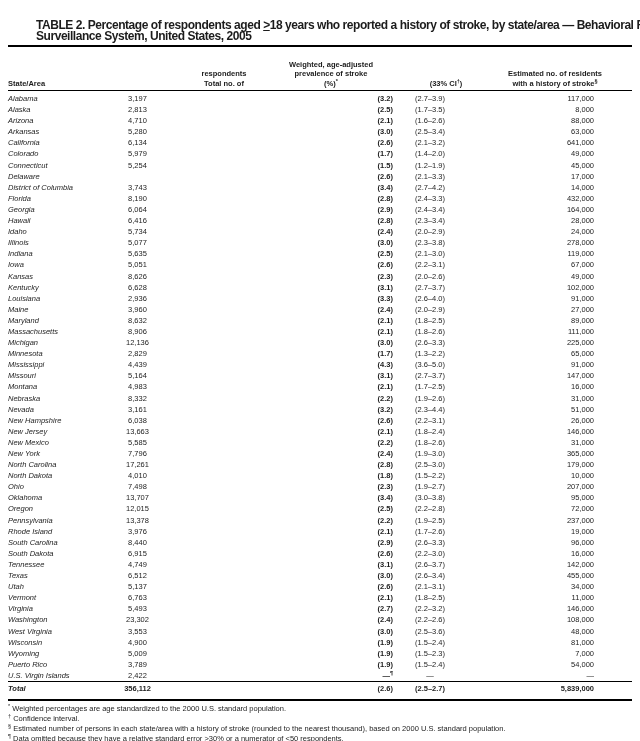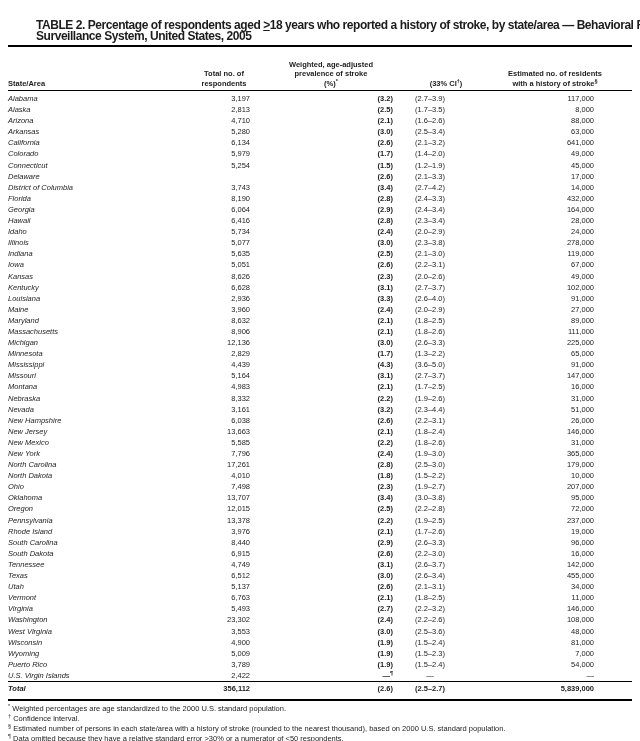--- a/index.html
+++ b/index.html
@@ -20,21 +20,21 @@
   .th{position:absolute;bottom:2px;text-align:center;white-space:nowrap;}
   .th-state{left:0;text-align:left;}
   .th-resp{left:116px;width:200px;}
   .th-prev{left:223px;width:200px;}
   .th-ci{left:338px;width:200px;}
   .th-est{left:447px;width:200px;}
   .rows{padding-top:2px;}
   .row{position:relative;height:11.1px;font-size:7.5px;line-height:11.1px;}
   .cell{position:absolute;top:0;white-space:nowrap;}
   .c-state{left:0;font-style:italic;}
-  .c-resp{left:5px;width:237px;text-align:right;}
+  .c-resp{left:11px;width:237px;text-align:center;}
   .c-prev{left:265px;width:120px;text-align:right;font-weight:bold;}
   .c-ci{left:362px;width:120px;text-align:center;}
   .c-est{left:16px;width:570px;text-align:right;}
   .total-row{height:14px;line-height:13.5px;font-weight:bold;}
   sup{font-size:5.5px;line-height:0;}
   .footnotes{margin-top:3px;font-size:7.5px;line-height:10px;}
   .footnote{white-space:nowrap;}
 </style>
 </head>
 <body>
@@ -45,22 +45,22 @@
     <span><span>TABLE 2. Percentage of respondents aged </span><span class="geq">&gt;</span><span>18 years who reported a history of stroke, by state/area — Behavioral Risk Factor</span></span>
     <br>
     <span>Surveillance System, United States, 2005</span>
   </div>
 
   <div class="rule-thick"></div>
 
   <div class="thead">
     <div class="th th-state">State/Area</div>
     <div class="th th-resp">
+      <div>respondents</div>
       <div>Total no. of</div>
-      <div>respondents</div>
     </div>
     <div class="th th-prev">
       <div>Weighted, age-adjusted</div>
       <div>prevalence of stroke</div>
       <div><span>(%)</span><sup>*</sup></div>
     </div>
     <div class="th th-ci"><span>(33% CI</span><sup>†</sup><span>)</span></div>
     <div class="th th-est">
       <div>Estimated no. of residents</div>
       <div><span>with a history of stroke</span><sup>§</sup></div>

